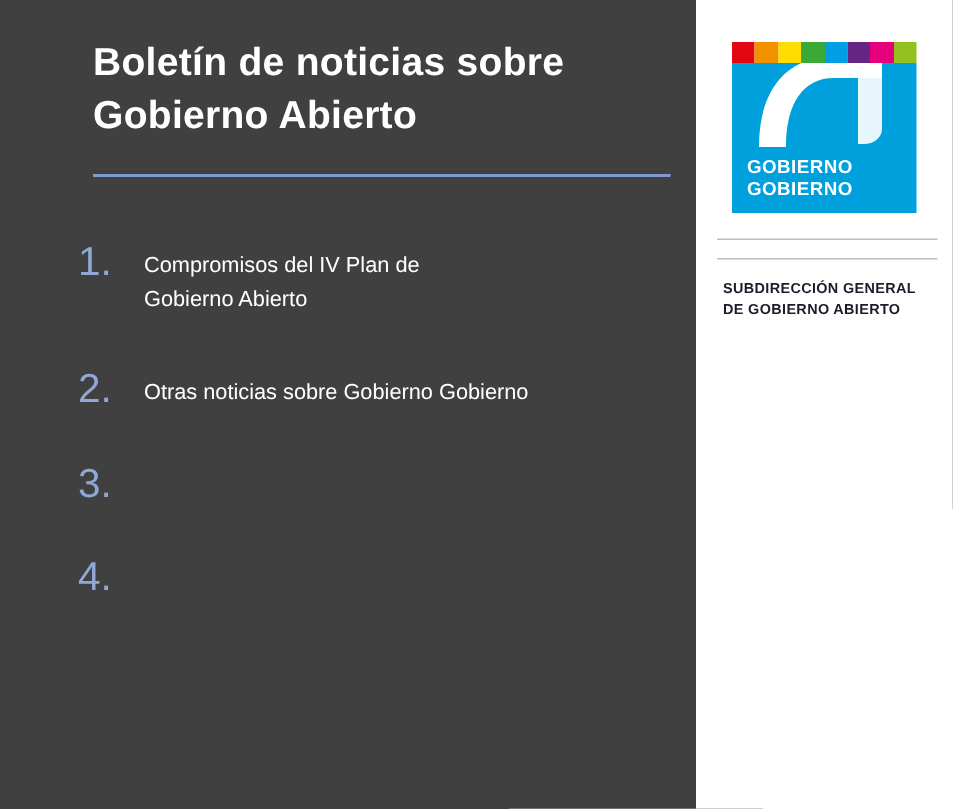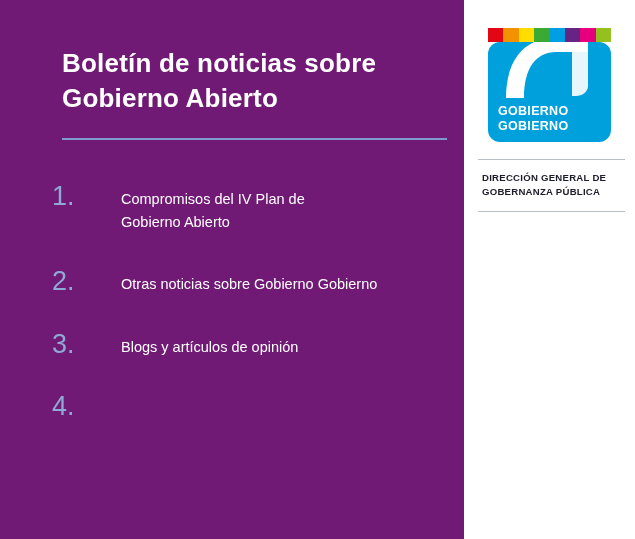--- a/index.html
+++ b/index.html
@@ -16,23 +16,23 @@
   .page {
     position: relative;
     width: 635px;
     height: 539px;
     display: flex;
   }
   
   .left-panel {
     width: 464px;
     height: 539px;
-    background: #701a75;
+    background: #404040;
     box-sizing: border-box;
-    padding: 46px 40px 0 40px;
+    padding: 24px 40px 0 40px;
     position: relative;
   }
   .title {
     color: #ffffff;
     font-size: 26px;
     font-weight: bold;
     line-height: 1.35;
     letter-spacing: 0.2px;
     margin: 0 0 0 22px;
     width: 360px;
@@ -62,21 +62,20 @@
     padding-left: 12px;
     line-height: 1.05;
     box-sizing: border-box;
   }
   .toc-text {
     color: #ffffff;
     font-size: 14.5px;
     line-height: 1.55;
     padding-top: 6px;
     max-width: 300px;
-    margin-left: 25px;
   }
   
   .right-panel {
     width: 171px;
     height: 539px;
     background: #ffffff;
     box-sizing: border-box;
     padding: 28px 14px 0 14px;
     position: relative;
   }
@@ -90,21 +89,20 @@
     height: 14px;
     width: 123px;
   }
   .logo-stripes span { flex: 1 1 auto; height: 14px; }
   .logo-body {
     width: 123px;
     height: 100px;
     background: #00a0dd;
     position: relative;
     overflow: hidden;
-    border-radius: 12px;
   }
   .swoosh {
     position: absolute;
     top: -16px;
     left: 14px;
     width: 96px;
     height: 74px;
   }
   .logo-text {
     position: absolute;
@@ -164,23 +162,20 @@
 
       <li class="toc-item">
         <div class="toc-num">2.</div>
         <div class="toc-text">
           <span>Otras noticias sobre Gobierno Gobierno</span>
         </div>
       </li>
 
       <li class="toc-item">
         <div class="toc-num">3.</div>
-        <div class="toc-text">
-          <span>Blogs y artículos de opinión</span>
-        </div>
       </li>
 
       <li class="toc-item">
         <div class="toc-num">4.</div>
       </li>
 
     </ul>
   </div>
 
   <div class="right-panel">
@@ -203,22 +198,22 @@
         </svg>
         <div class="logo-text">
           <span>GOBIERNO</span><br>
           <span>GOBIERNO</span>
         </div>
       </div>
     </div>
 
     <div class="divider"></div>
 
-    <div class="org-block">
-      <span>DIRECCIÓN GENERAL DE</span><br>
-      <span>GOBERNANZA PÚBLICA</span>
+
+    <div class="divider2"></div>
+
+    <div class="org-block second">
+      <span>SUBDIRECCIÓN GENERAL</span><br>
+      <span>DE GOBIERNO ABIERTO</span>
     </div>
-
-    <div class="divider2"></div>
-
 
   </div>
 </div>
 
 </body></html>

